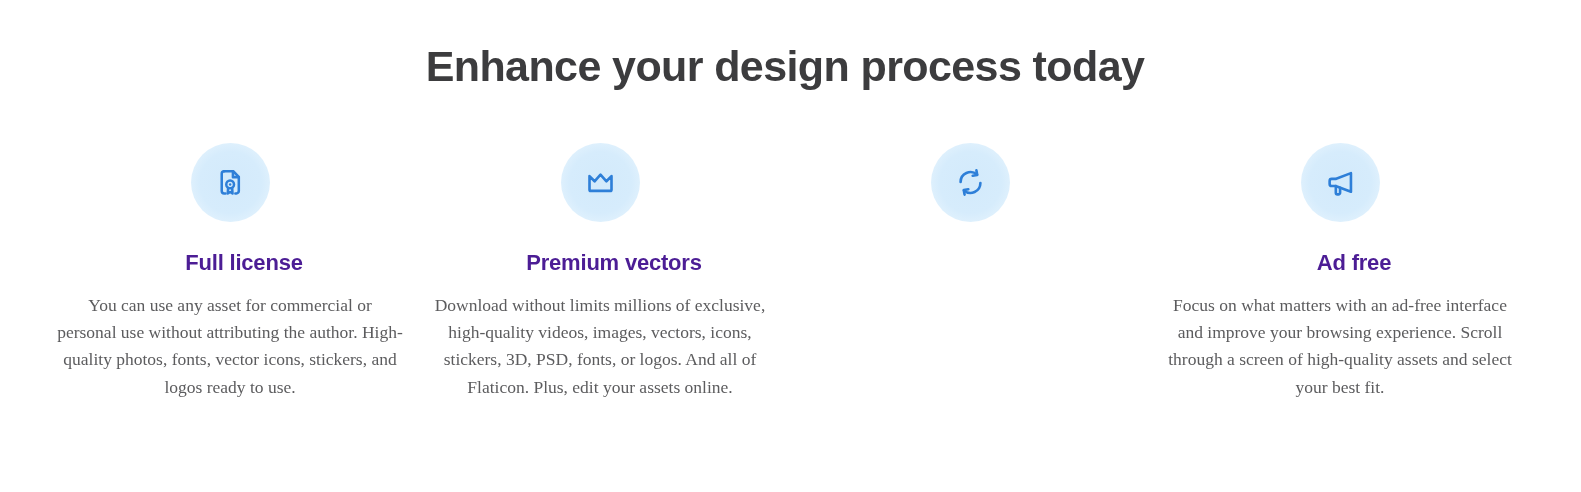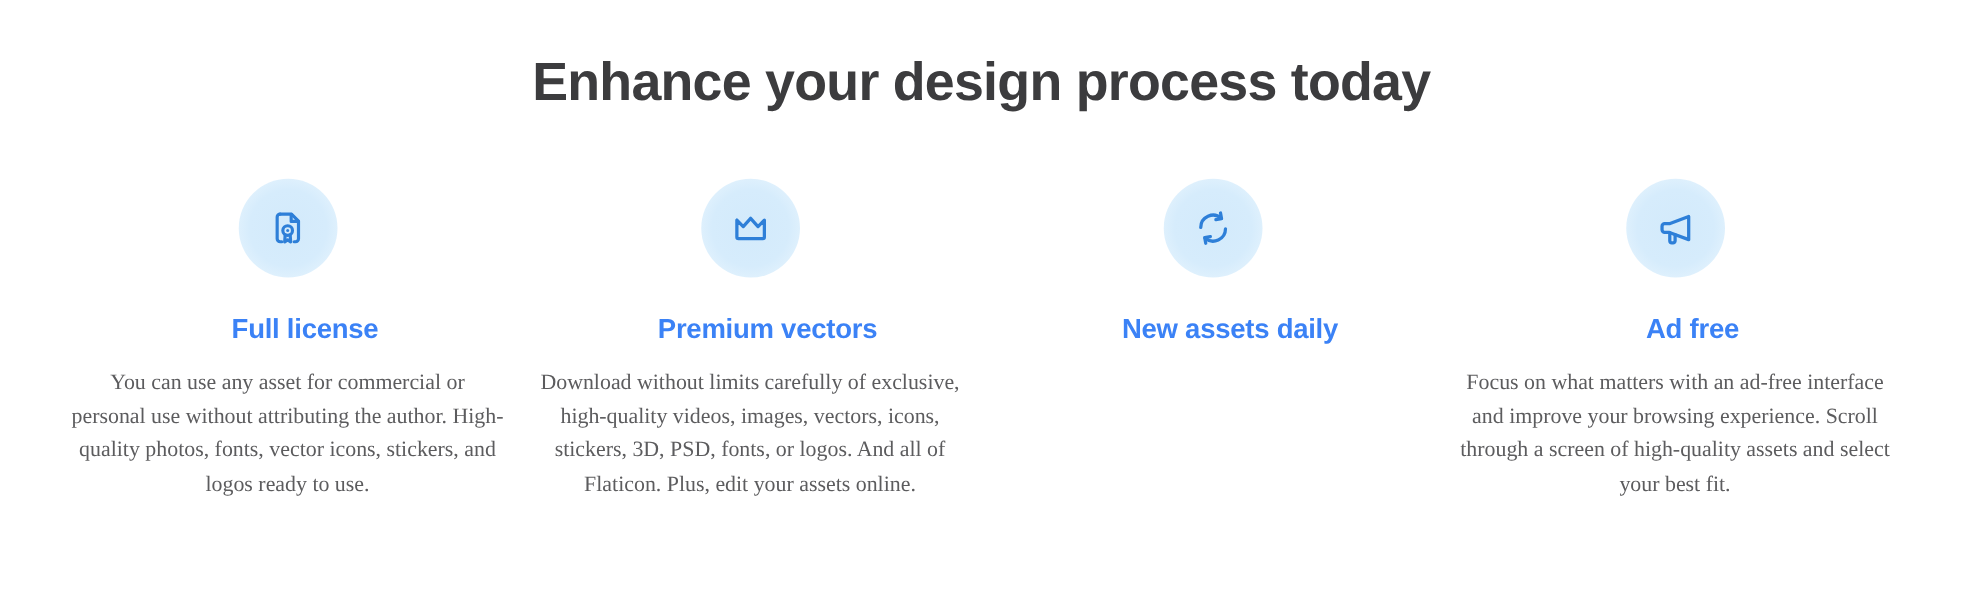--- a/index.html
+++ b/index.html
@@ -44,21 +44,21 @@
     border-radius:50%;
     background:radial-gradient(circle at 50% 50%, #d3eafb 0%, #d6ecfc 55%, #e2f2fd 78%, #eef8fe 92%, #f8fcff 100%);
     display:flex; align-items:center; justify-content:center;
     flex:none;
   }
   .icon-circle svg { display:block; }
   .feature-title {
     margin-top:28px;
     font-size:22px;
     font-weight:bold;
-    color:#3b82f6;
+    color:#4c1d95;
     letter-spacing:-0.2px;
     text-align:center;
     line-height:1.2;
     margin-left:28px;
   }
   .feature-desc {
     margin-top:15px;
     font-size:17.5px;
     color:#5c5c5e;
     line-height:1.56;
@@ -95,35 +95,34 @@
 
     <div class="feature">
       <div class="icon-circle">
         <span>
           <svg width="33" height="33" viewBox="0 0 24 24" fill="none" stroke="#2e7fd8" stroke-width="1.9" stroke-linecap="round" stroke-linejoin="round">
             <path d="M4 7.3 L4 17.2 A0.9 0.9 0 0 0 4.9 18.1 H19.1 A0.9 0.9 0 0 0 20 17.2 L20 7.3 L16.3 11.1 L12 6.3 L7.7 11.1 Z"></path>
           </svg>
         </span>
       </div>
       <div class="feature-title">Premium vectors</div>
-      <div class="feature-desc">Download without limits carefully of exclusive, high-quality videos, images, vectors, icons, stickers, 3D, PSD, fonts, or logos. And all of Flaticon. Plus, edit your assets online.</div>
+      <div class="feature-desc">Download without limits millions of exclusive, high-quality videos, images, vectors, icons, stickers, 3D, PSD, fonts, or logos. And all of Flaticon. Plus, edit your assets online.</div>
     </div>
 
     <div class="feature">
       <div class="icon-circle">
         <span>
           <svg width="33" height="33" viewBox="0 0 24 24" fill="none" stroke="#2e7fd8" stroke-width="1.9" stroke-linecap="round" stroke-linejoin="round">
             <path d="M19.2 12.4 A7.2 7.2 0 0 1 7.3 17.8"></path>
             <path d="M4.8 11.6 A7.2 7.2 0 0 1 16.7 6.2"></path>
             <path d="M16.3 3.2 L16.9 6.5 L13.6 7.1"></path>
             <path d="M7.7 20.8 L7.1 17.5 L10.4 16.9"></path>
           </svg>
         </span>
       </div>
-      <div class="feature-title">New assets daily</div>
     </div>
 
     <div class="feature">
       <div class="icon-circle">
         <span>
           <svg width="33" height="33" viewBox="0 0 24 24" fill="none" stroke="#2e7fd8" stroke-width="1.9" stroke-linecap="round" stroke-linejoin="round">
             <path d="M19.6 5.2 L8.4 9.4 H5.6 A1.5 1.5 0 0 0 4.1 10.9 V13 A1.5 1.5 0 0 0 5.6 14.5 H8.4 L19.6 18.7 Z"></path>
             <path d="M8.6 14.6 V19.4 A1.2 1.2 0 0 0 9.8 20.6 H10.5 A1.2 1.2 0 0 0 11.7 19.4 V15.8"></path>
           </svg>
         </span>

